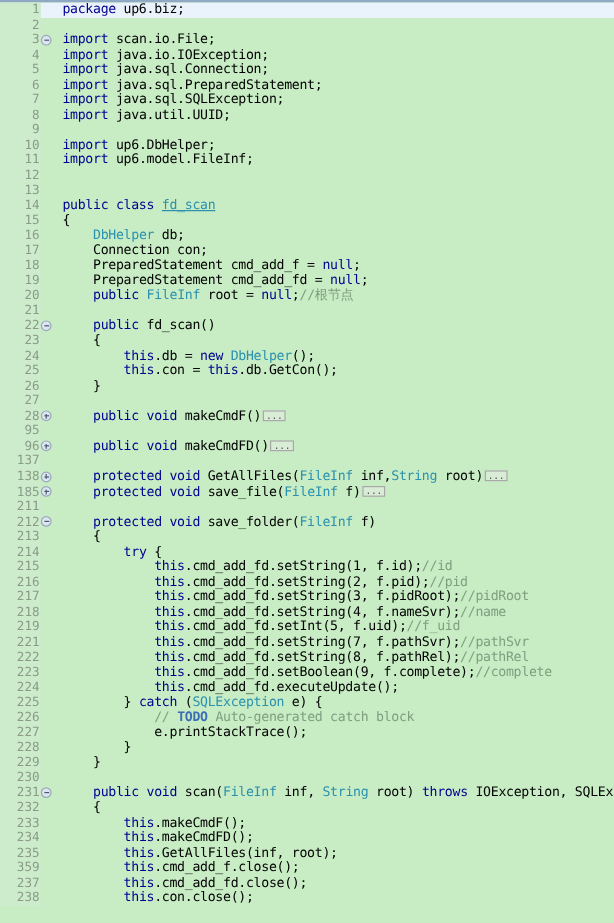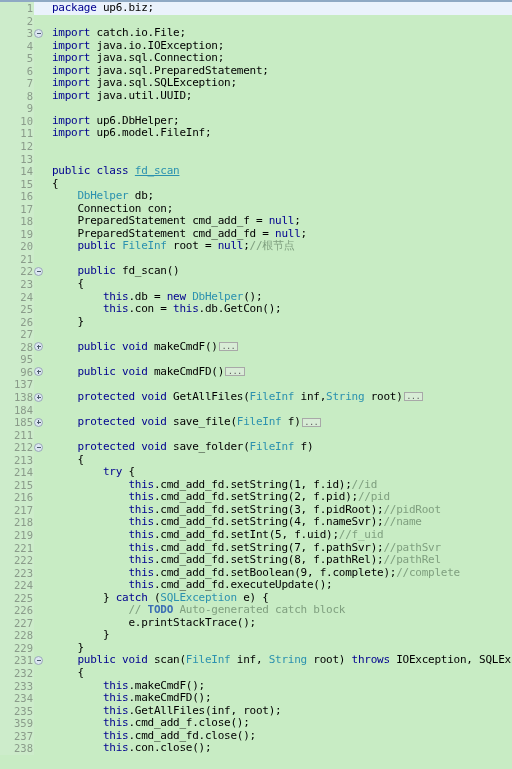--- a/index.html
+++ b/index.html
@@ -130,21 +130,21 @@
     height: 9px;
     box-sizing: border-box;
   }
 </style>
 </head>
 <body>
 
 <div id="editor">
     <div class="line current"><div class="gutter">1</div><div class="foldcol"></div><div class="sep"></div><div class="code"><span class="kw">package</span><span class="pl"> up6.biz;</span></div></div>
     <div class="line"><div class="gutter">2</div><div class="foldcol"></div><div class="sep"></div><div class="code"></div></div>
-    <div class="line"><div class="gutter">3</div><div class="foldcol"><span class="fold"></span></div><div class="sep"></div><div class="code"><span class="kw">import</span><span class="pl"> catch.io.File;</span></div></div>
+    <div class="line"><div class="gutter">3</div><div class="foldcol"><span class="fold"></span></div><div class="sep"></div><div class="code"><span class="kw">import</span><span class="pl"> scan.io.File;</span></div></div>
     <div class="line"><div class="gutter">4</div><div class="foldcol"></div><div class="sep"></div><div class="code"><span class="kw">import</span><span class="pl"> java.io.IOException;</span></div></div>
     <div class="line"><div class="gutter">5</div><div class="foldcol"></div><div class="sep"></div><div class="code"><span class="kw">import</span><span class="pl"> java.sql.Connection;</span></div></div>
     <div class="line"><div class="gutter">6</div><div class="foldcol"></div><div class="sep"></div><div class="code"><span class="kw">import</span><span class="pl"> java.sql.PreparedStatement;</span></div></div>
     <div class="line"><div class="gutter">7</div><div class="foldcol"></div><div class="sep"></div><div class="code"><span class="kw">import</span><span class="pl"> java.sql.SQLException;</span></div></div>
     <div class="line"><div class="gutter">8</div><div class="foldcol"></div><div class="sep"></div><div class="code"><span class="kw">import</span><span class="pl"> java.util.UUID;</span></div></div>
     <div class="line"><div class="gutter">9</div><div class="foldcol"></div><div class="sep"></div><div class="code"></div></div>
     <div class="line"><div class="gutter">10</div><div class="foldcol"></div><div class="sep"></div><div class="code"><span class="kw">import</span><span class="pl"> up6.DbHelper;</span></div></div>
     <div class="line"><div class="gutter">11</div><div class="foldcol"></div><div class="sep"></div><div class="code"><span class="kw">import</span><span class="pl"> up6.model.FileInf;</span></div></div>
     <div class="line"><div class="gutter">12</div><div class="foldcol"></div><div class="sep"></div><div class="code"></div></div>
     <div class="line"><div class="gutter">13</div><div class="foldcol"></div><div class="sep"></div><div class="code"></div></div>
@@ -160,40 +160,40 @@
     <div class="line"><div class="gutter">23</div><div class="foldcol"></div><div class="sep"></div><div class="code">    <span class="pl">{</span></div></div>
     <div class="line"><div class="gutter">24</div><div class="foldcol"></div><div class="sep"></div><div class="code">        <span class="kw">this</span><span class="pl">.db = </span><span class="kw">new</span><span class="pl"> </span><span class="type">DbHelper</span><span class="pl">();</span></div></div>
     <div class="line"><div class="gutter">25</div><div class="foldcol"></div><div class="sep"></div><div class="code">        <span class="kw">this</span><span class="pl">.con = </span><span class="kw">this</span><span class="pl">.db.GetCon();</span></div></div>
     <div class="line"><div class="gutter">26</div><div class="foldcol"></div><div class="sep"></div><div class="code">    <span class="pl">}</span></div></div>
     <div class="line"><div class="gutter">27</div><div class="foldcol"></div><div class="sep"></div><div class="code"></div></div>
     <div class="line"><div class="gutter">28</div><div class="foldcol"><span class="fold plus"></span></div><div class="sep"></div><div class="code">    <span class="kw">public void</span><span class="pl"> makeCmdF()</span><span class="collapsed">...</span></div></div>
     <div class="line"><div class="gutter">95</div><div class="foldcol"></div><div class="sep"></div><div class="code"></div></div>
     <div class="line"><div class="gutter">96</div><div class="foldcol"><span class="fold plus"></span></div><div class="sep"></div><div class="code">    <span class="kw">public void</span><span class="pl"> makeCmdFD()</span><span class="collapsed">...</span></div></div>
     <div class="line"><div class="gutter">137</div><div class="foldcol"></div><div class="sep"></div><div class="code"></div></div>
     <div class="line"><div class="gutter">138</div><div class="foldcol"><span class="fold plus"></span></div><div class="sep"></div><div class="code">    <span class="kw">protected void</span><span class="pl"> GetAllFiles(</span><span class="type">FileInf</span><span class="pl"> inf,</span><span class="type">String</span><span class="pl"> root)</span><span class="collapsed">...</span></div></div>
-    <div class="line"><div class="gutter">184</div><div class="foldcol"></div><div class="sep"></div><div class="code"></div></div>
     <div class="line"><div class="gutter">185</div><div class="foldcol"><span class="fold plus"></span></div><div class="sep"></div><div class="code">    <span class="kw">protected void</span><span class="pl"> save_file(</span><span class="type">FileInf</span><span class="pl"> f)</span><span class="collapsed">...</span></div></div>
     <div class="line"><div class="gutter">211</div><div class="foldcol"></div><div class="sep"></div><div class="code"></div></div>
     <div class="line"><div class="gutter">212</div><div class="foldcol"><span class="fold"></span></div><div class="sep"></div><div class="code">    <span class="kw">protected void</span><span class="pl"> save_folder(</span><span class="type">FileInf</span><span class="pl"> f)</span></div></div>
     <div class="line"><div class="gutter">213</div><div class="foldcol"></div><div class="sep"></div><div class="code">    <span class="pl">{</span></div></div>
     <div class="line"><div class="gutter">214</div><div class="foldcol"></div><div class="sep"></div><div class="code">        <span class="kw">try</span><span class="pl"> {</span></div></div>
     <div class="line"><div class="gutter">215</div><div class="foldcol"></div><div class="sep"></div><div class="code">            <span class="kw">this</span><span class="pl">.cmd_add_fd.setString(1, f.id);</span><span class="cmt">//id</span></div></div>
     <div class="line"><div class="gutter">216</div><div class="foldcol"></div><div class="sep"></div><div class="code">            <span class="kw">this</span><span class="pl">.cmd_add_fd.setString(2, f.pid);</span><span class="cmt">//pid</span></div></div>
     <div class="line"><div class="gutter">217</div><div class="foldcol"></div><div class="sep"></div><div class="code">            <span class="kw">this</span><span class="pl">.cmd_add_fd.setString(3, f.pidRoot);</span><span class="cmt">//pidRoot</span></div></div>
     <div class="line"><div class="gutter">218</div><div class="foldcol"></div><div class="sep"></div><div class="code">            <span class="kw">this</span><span class="pl">.cmd_add_fd.setString(4, f.nameSvr);</span><span class="cmt">//name</span></div></div>
     <div class="line"><div class="gutter">219</div><div class="foldcol"></div><div class="sep"></div><div class="code">            <span class="kw">this</span><span class="pl">.cmd_add_fd.setInt(5, f.uid);</span><span class="cmt">//f_uid</span></div></div>
     <div class="line"><div class="gutter">221</div><div class="foldcol"></div><div class="sep"></div><div class="code">            <span class="kw">this</span><span class="pl">.cmd_add_fd.setString(7, f.pathSvr);</span><span class="cmt">//pathSvr</span></div></div>
     <div class="line"><div class="gutter">222</div><div class="foldcol"></div><div class="sep"></div><div class="code">            <span class="kw">this</span><span class="pl">.cmd_add_fd.setString(8, f.pathRel);</span><span class="cmt">//pathRel</span></div></div>
     <div class="line"><div class="gutter">223</div><div class="foldcol"></div><div class="sep"></div><div class="code">            <span class="kw">this</span><span class="pl">.cmd_add_fd.setBoolean(9, f.complete);</span><span class="cmt">//complete</span></div></div>
     <div class="line"><div class="gutter">224</div><div class="foldcol"></div><div class="sep"></div><div class="code">            <span class="kw">this</span><span class="pl">.cmd_add_fd.executeUpdate();</span></div></div>
     <div class="line"><div class="gutter">225</div><div class="foldcol"></div><div class="sep"></div><div class="code">        <span class="pl">} </span><span class="kw">catch</span><span class="pl"> (</span><span class="type">SQLException</span><span class="pl"> e) {</span></div></div>
     <div class="line"><div class="gutter">226</div><div class="foldcol"></div><div class="sep"></div><div class="code">            <span class="cmt">// </span><span class="todo">TODO</span><span class="cmt"> Auto-generated catch block</span></div></div>
     <div class="line"><div class="gutter">227</div><div class="foldcol"></div><div class="sep"></div><div class="code">            <span class="pl">e.printStackTrace();</span></div></div>
     <div class="line"><div class="gutter">228</div><div class="foldcol"></div><div class="sep"></div><div class="code">        <span class="pl">}</span></div></div>
     <div class="line"><div class="gutter">229</div><div class="foldcol"></div><div class="sep"></div><div class="code">    <span class="pl">}</span></div></div>
+    <div class="line"><div class="gutter">230</div><div class="foldcol"></div><div class="sep"></div><div class="code"></div></div>
     <div class="line"><div class="gutter">231</div><div class="foldcol"><span class="fold"></span></div><div class="sep"></div><div class="code">    <span class="kw">public void</span><span class="pl"> scan(</span><span class="type">FileInf</span><span class="pl"> inf, </span><span class="type">String</span><span class="pl"> root) </span><span class="kw">throws</span><span class="pl"> IOException, SQLException</span></div></div>
     <div class="line"><div class="gutter">232</div><div class="foldcol"></div><div class="sep"></div><div class="code">    <span class="pl">{</span></div></div>
     <div class="line"><div class="gutter">233</div><div class="foldcol"></div><div class="sep"></div><div class="code">        <span class="kw">this</span><span class="pl">.makeCmdF();</span></div></div>
     <div class="line"><div class="gutter">234</div><div class="foldcol"></div><div class="sep"></div><div class="code">        <span class="kw">this</span><span class="pl">.makeCmdFD();</span></div></div>
     <div class="line"><div class="gutter">235</div><div class="foldcol"></div><div class="sep"></div><div class="code">        <span class="kw">this</span><span class="pl">.GetAllFiles(inf, root);</span></div></div>
     <div class="line"><div class="gutter">359</div><div class="foldcol"></div><div class="sep"></div><div class="code">        <span class="kw">this</span><span class="pl">.cmd_add_f.close();</span></div></div>
     <div class="line"><div class="gutter">237</div><div class="foldcol"></div><div class="sep"></div><div class="code">        <span class="kw">this</span><span class="pl">.cmd_add_fd.close();</span></div></div>
     <div class="line"><div class="gutter">238</div><div class="foldcol"></div><div class="sep"></div><div class="code">        <span class="kw">this</span><span class="pl">.con.close();</span></div></div>
   </div>
 

